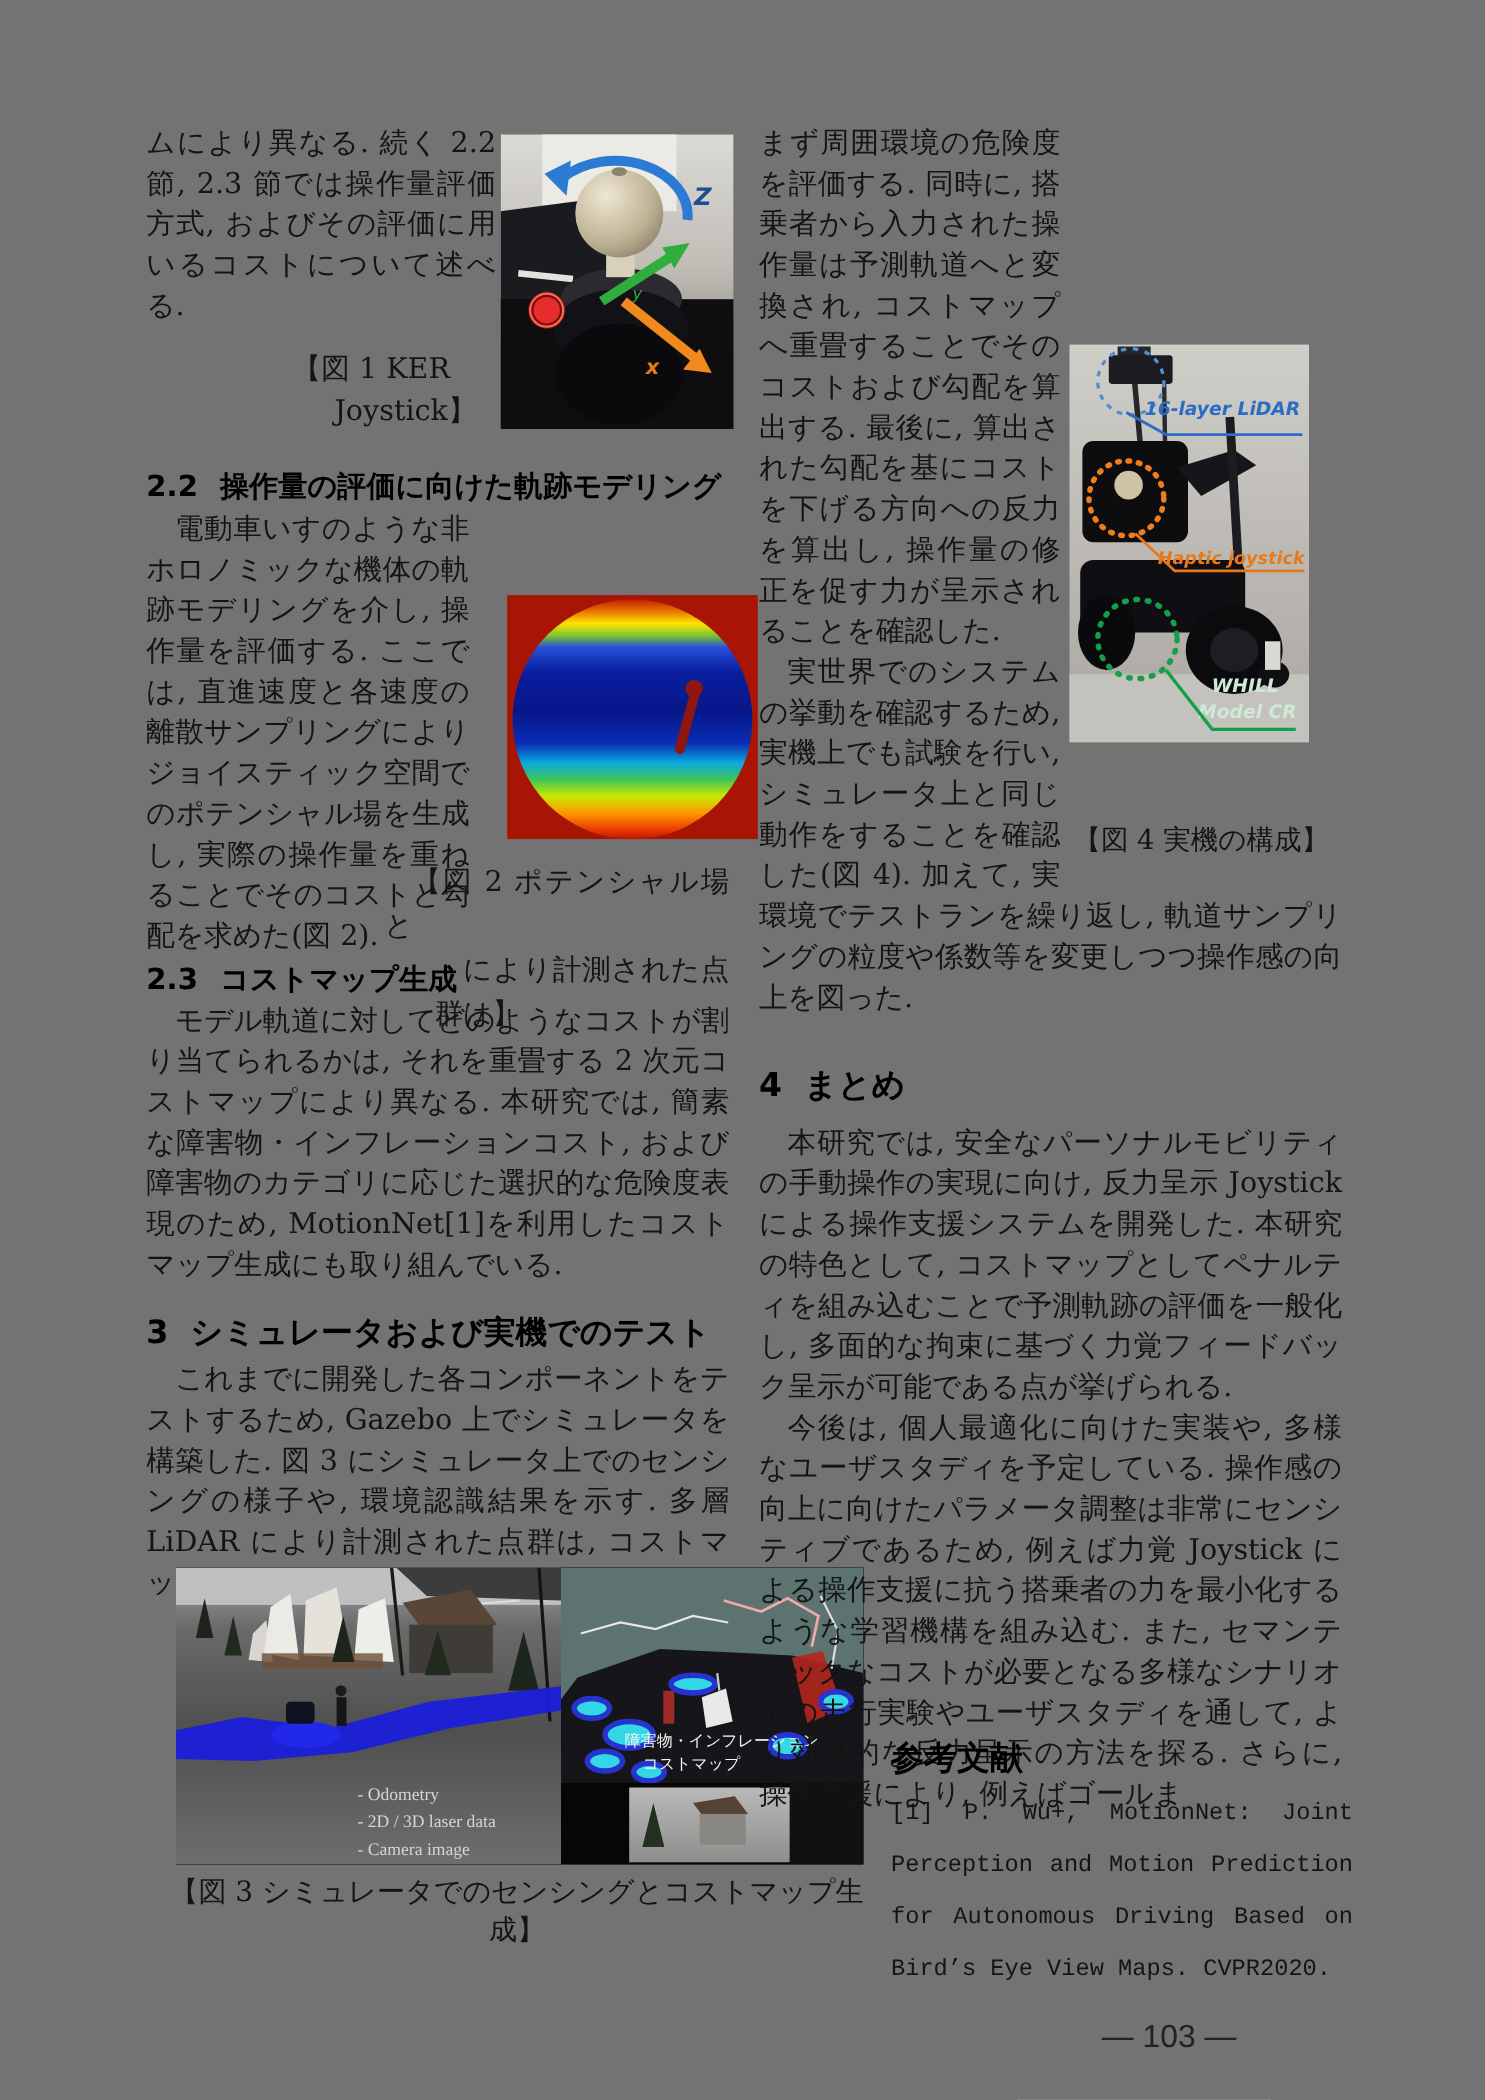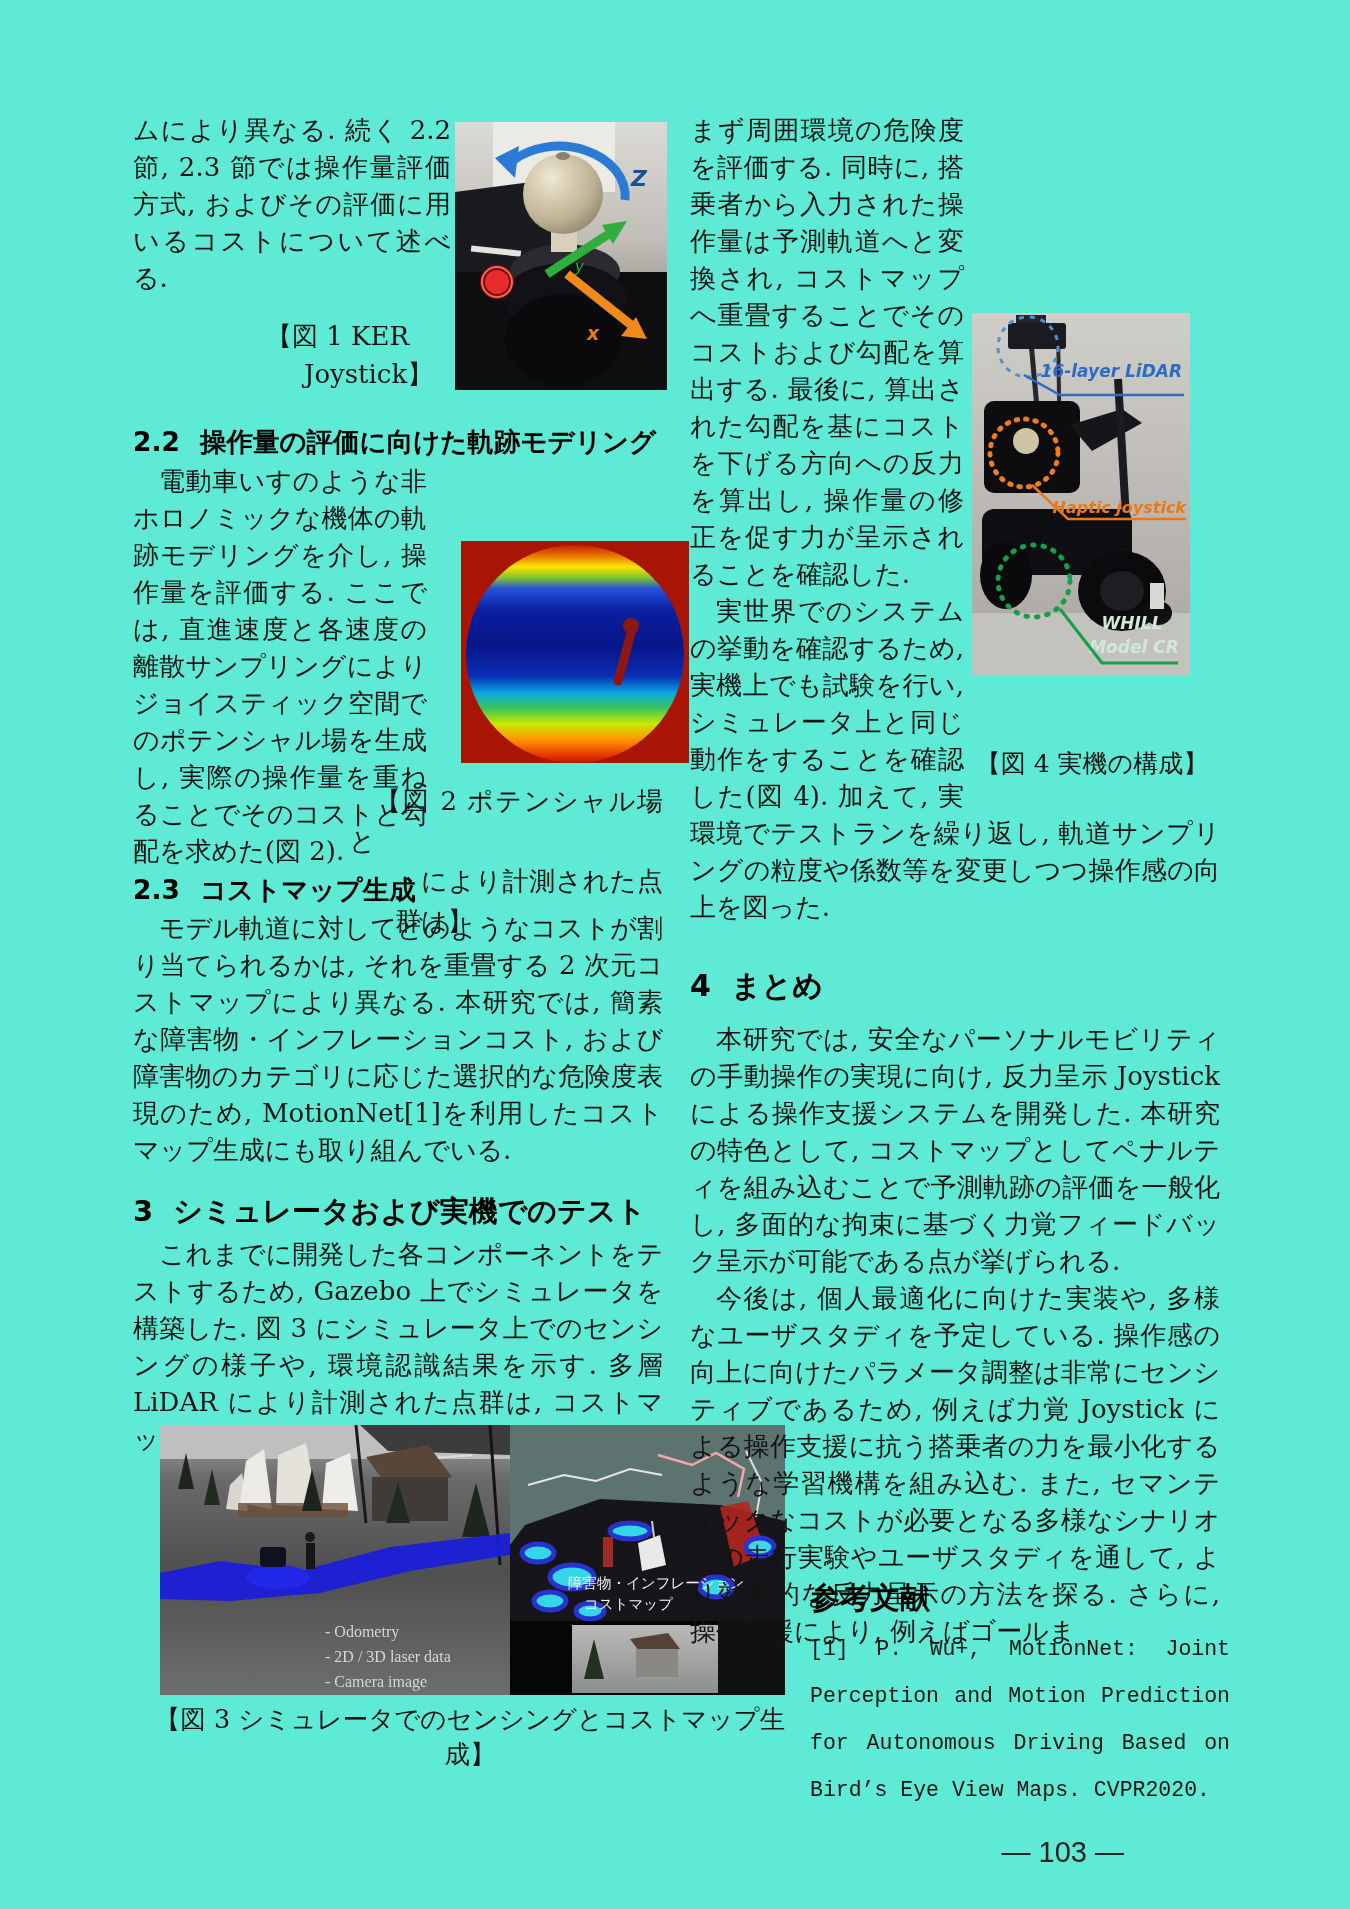--- a/index.html
+++ b/index.html
@@ -1,16 +1,16 @@
 <!DOCTYPE html>
 <html><head>
 <meta charset="utf-8">
 <style>
   html,body{margin:0;padding:0;background:#ffffff;}
-  #page{position:relative;width:1350px;height:1909px;background:#5eead4;overflow:hidden;
+  #page{position:relative;width:1350px;height:1909px;background:#737373;overflow:hidden;
         font-family:"DejaVu Serif","Liberation Serif",serif;color:#141414;}
   .abs{position:absolute;}
   .jt{font-size:26px;line-height:37px;text-align:justify;text-justify:inter-ideograph;margin:0;}
   .ind{text-indent:26px;}
   .jh{font-family:"DejaVu Sans","Liberation Sans",sans-serif;font-weight:bold;color:#000;}
   .h-title{margin-left:20px;}
 
   
   #intro-p{left:133px;top:112px;width:318px;}
   #fig1{left:455px;top:122px;width:212px;height:268px;overflow:hidden;}

